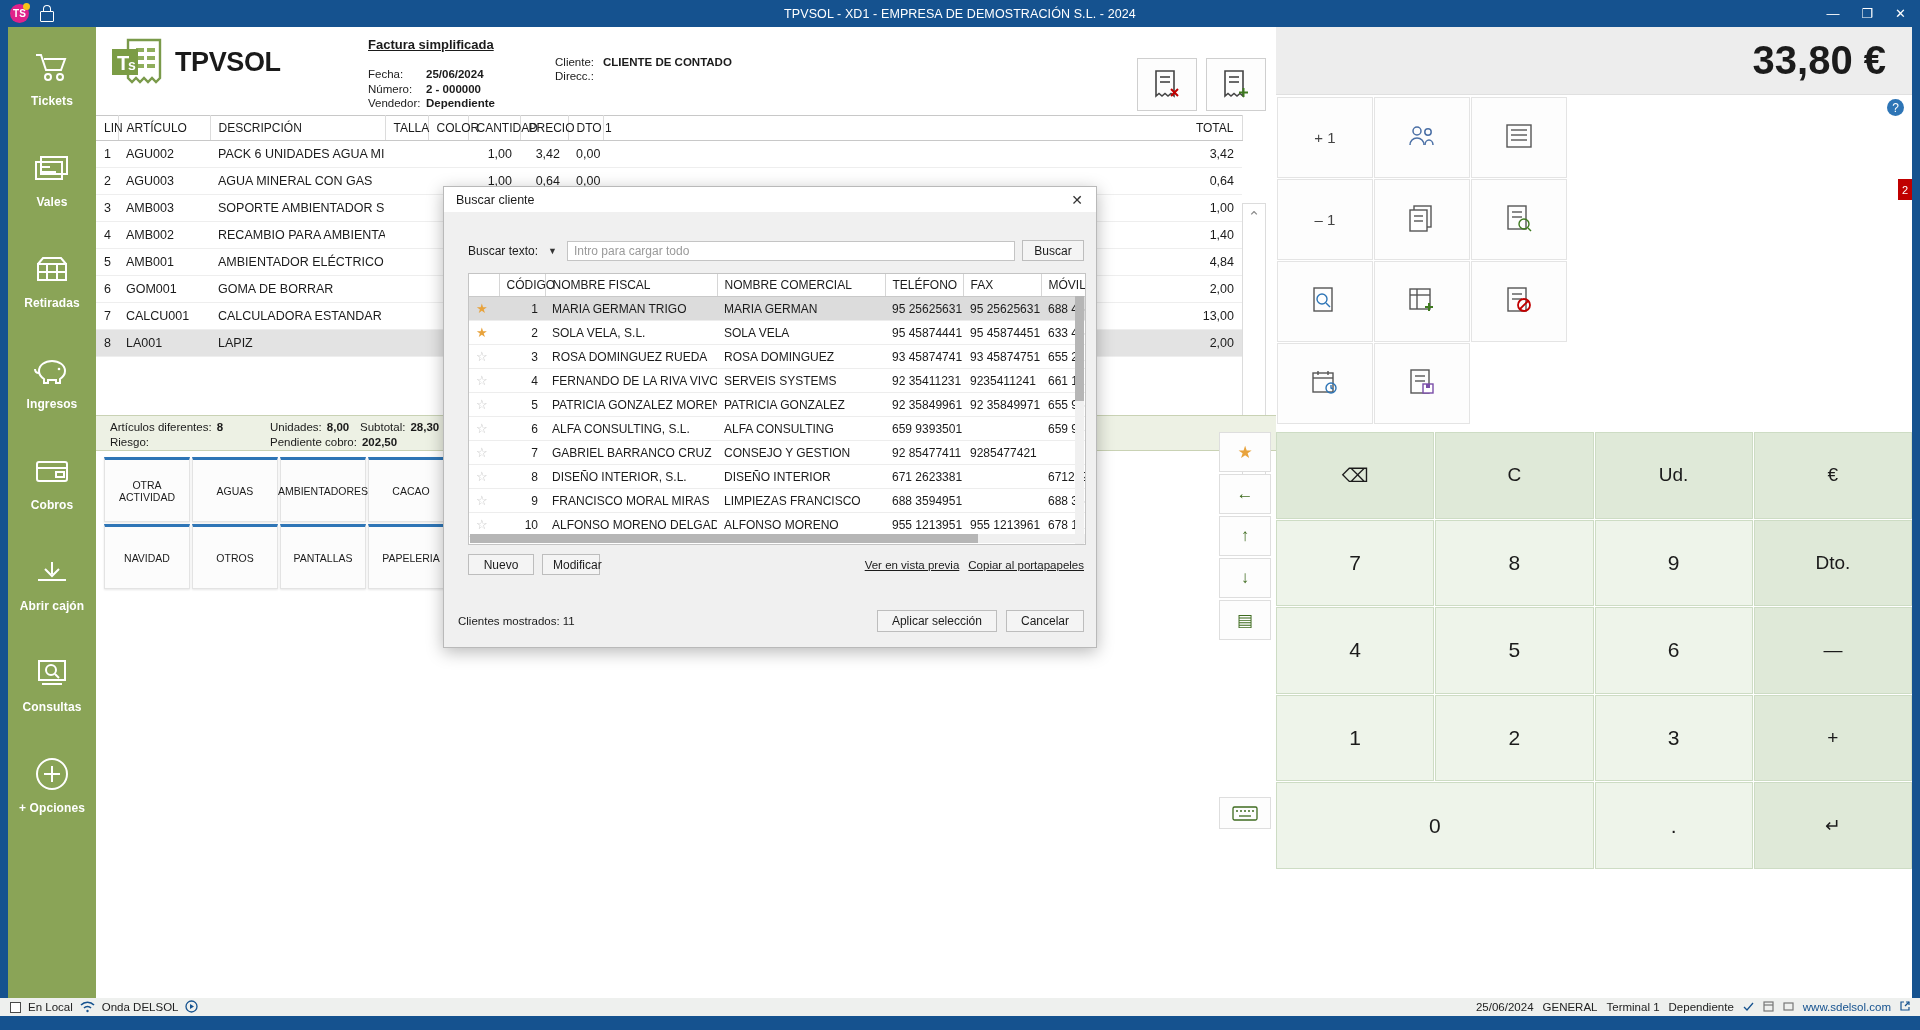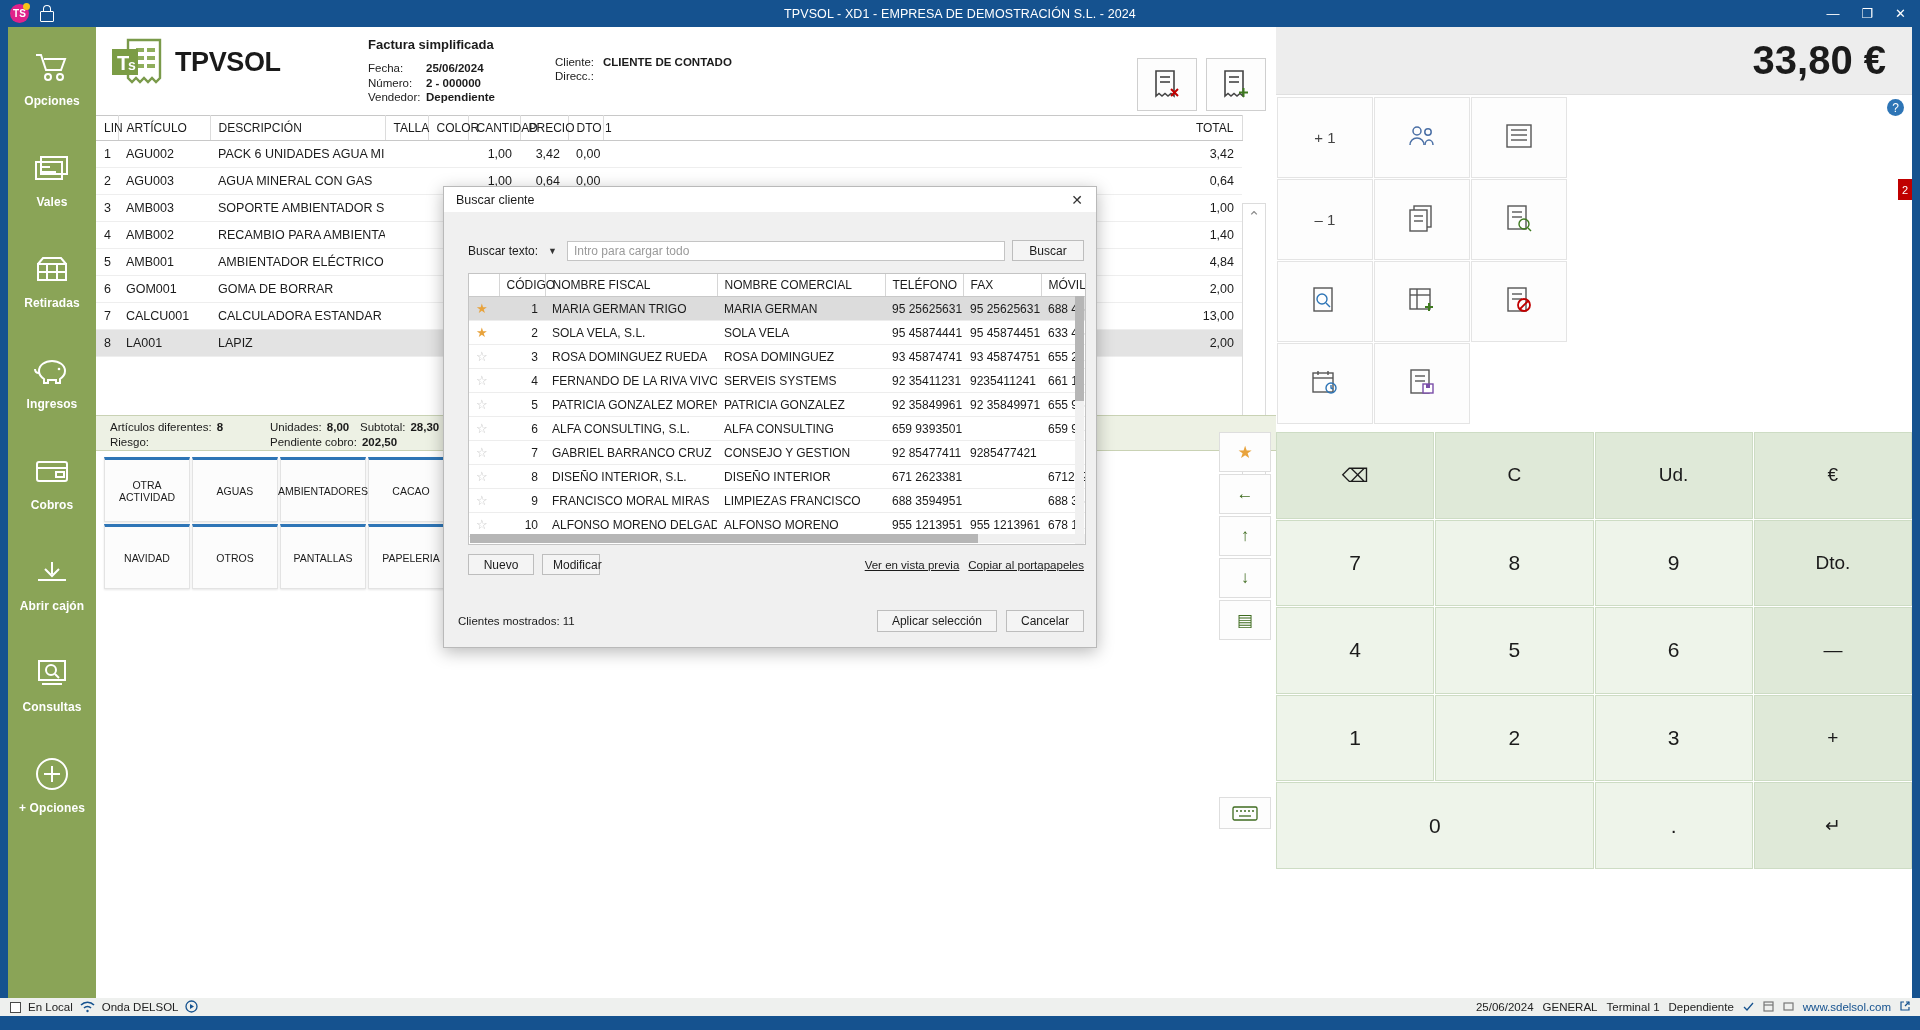--- a/index.html
+++ b/index.html
@@ -47,21 +47,21 @@
   
   .doc {
     position:absolute; left:96px; top:27px; width:1180px; height:983px;
     background:#ffffff;
   }
   .doc-head { position:relative; height:62px; border-bottom:0px; padding:8px 10px 0 12px; display:flex;}
   .brand { display:flex; align-items:center; gap:9px; width:260px;}
   .brand-mark { width:58px; height:50px; position:relative;}
   .brand-name { font-size:27px; font-weight:bold; letter-spacing:-0.4px; color:#1a1a1a;}
   .inv-meta { padding-top:3px; font-size:11.5px; line-height:14.4px; }
-  .inv-title { font-weight:bold; font-size:13px; margin-bottom:9px;}
+  .inv-title { font-weight:bold; font-size:13px; margin-bottom:15px;text-decoration:underline;}
   .inv-row { display:flex; }
   .inv-row .k { width:58px; color:#222;}
   .inv-row .v { font-weight:bold; }
   .cli-meta { padding-top:20px; padding-left:60px; font-size:11.5px; line-height:14.4px;}
   .cli-row{display:flex;}
   .cli-row .k{width:48px;}
   .cli-row .v{font-weight:bold;}
   .head-btns { position:absolute; right:10px; top:31px; display:flex; gap:9px;}
   .hbtn { width:60px; height:53px; border:1px solid #cfcfcf; background:#fdfdfd;
      display:flex;align-items:center;justify-content:center; cursor:pointer;}
@@ -194,21 +194,21 @@
   <div class="sidebar">
 
     <div class="side-item">
       <div class="side-icon">
         <svg width="36" height="30" viewBox="0 0 36 30" fill="none" stroke="#fff" stroke-width="2">
           <path d="M2 3h5l5 15h15l4-11H10"></path>
             <circle cx="14" cy="25" r="3"></circle>
             <circle cx="26" cy="25" r="3"></circle>
         </svg>
       </div>
-      <div class="lbl">Opciones</div>
+      <div class="lbl">Tickets</div>
     </div>
 
     <div class="side-item">
       <div class="side-icon">
         <svg width="36" height="28" viewBox="0 0 36 28" fill="none" stroke="#fff" stroke-width="2">
           <rect x="7" y="3" width="26" height="17"></rect>
             <rect x="2" y="8" width="26" height="17"></rect>
           <line x1="6" y1="13" x2="16" y2="13"></line>
             <line x1="6" y1="18" x2="22" y2="18"></line>
         </svg>
@@ -712,21 +712,21 @@
       <div class="dlg-title">
         <span class="t">Buscar cliente</span>
         <span class="dlg-close">✕</span>
       </div>
 
       <div class="dlg-body">
         <div class="searchrow">
           <span class="lab">Buscar texto:</span>
           <span class="caret">▼</span>
           <div class="searchinput">Intro para cargar todo</div>
-          <button class="btn" style="width:72px">Buscar</button>
+          <button class="btn" style="width:62px">Buscar</button>
         </div>
 
         <div class="grid-wrap">
           <table class="grid">
             <colgroup>
               <col style="width:30px">
                 <col style="width:46px">
                 <col style="width:172px">
                 <col style="width:168px">
               <col style="width:78px">

